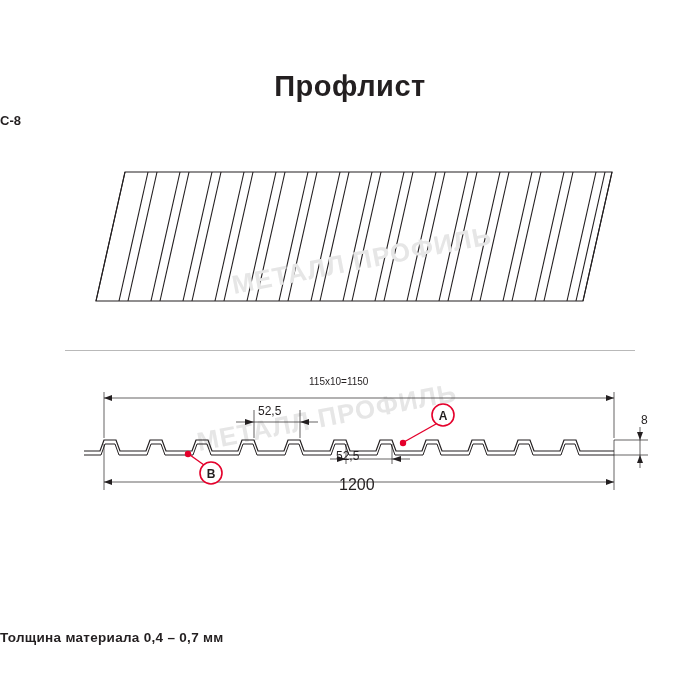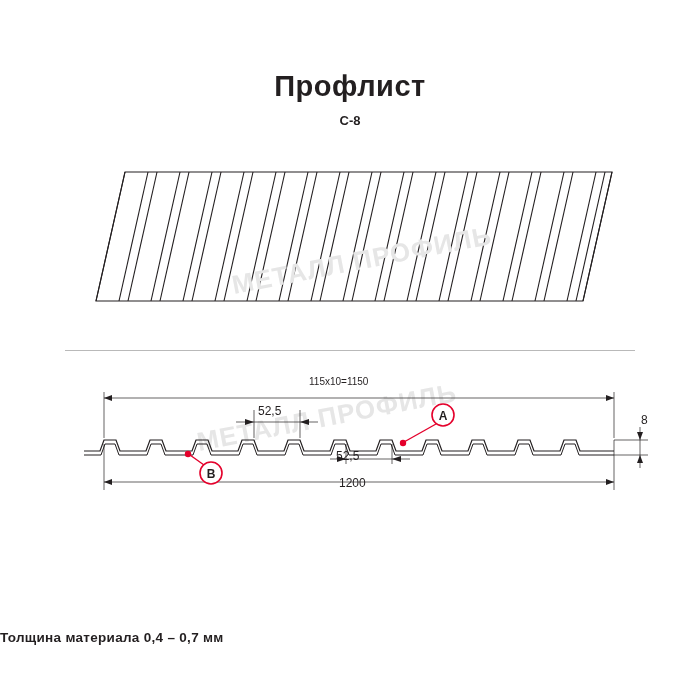--- a/index.html
+++ b/index.html
@@ -32,21 +32,20 @@
     font-size: 29px;
     font-weight: bold;
     letter-spacing: 0.5px;
     color: #231f20;
   }
   .subtitle {
     position: absolute;
     left: 0;
     top: 101px;
     width: 700px;
-    text-align: center;
     font-size: 13px;
     font-weight: bold;
     color: #231f20;
   }
   .footer {
     position: absolute;
     left: 0;
     top: 618px;
     width: 700px;
     text-align: left;
@@ -232,18 +231,18 @@
       <circle cx="211" cy="461" r="11" fill="#ffffff" stroke="#e4002b" stroke-width="1.6"></circle>
       <path d="M204,453 L190,443" stroke="#e4002b" stroke-width="1.4" fill="none"></path>
       <circle cx="188" cy="442" r="3.2" fill="#e4002b" stroke="none"></circle>
       <text x="211" y="466" text-anchor="middle" font-family="Liberation Sans, sans-serif" font-size="12" font-weight="bold" fill="#231f20">B</text>
     </g>
   </svg>
 
   <div style="position:absolute;left:309px;top:364px;font-size:10px;">115х10=1150</div>
   <div style="position:absolute;left:258px;top:392px;font-size:12px;">52,5</div>
   <div style="position:absolute;left:336px;top:437px;font-size:12px;">52,5</div>
-  <div style="position:absolute;left:339px;top:464px;font-size:12px;">1200</div>
+  <div style="position:absolute;left:339px;top:464px;font-size:16px;">1200</div>
   <div style="position:absolute;left:641px;top:401px;font-size:12px;">8</div>
 
   <div class="footer">Толщина материала 0,4 – 0,7 мм</div>
 
 </div>
 
 </body></html>

